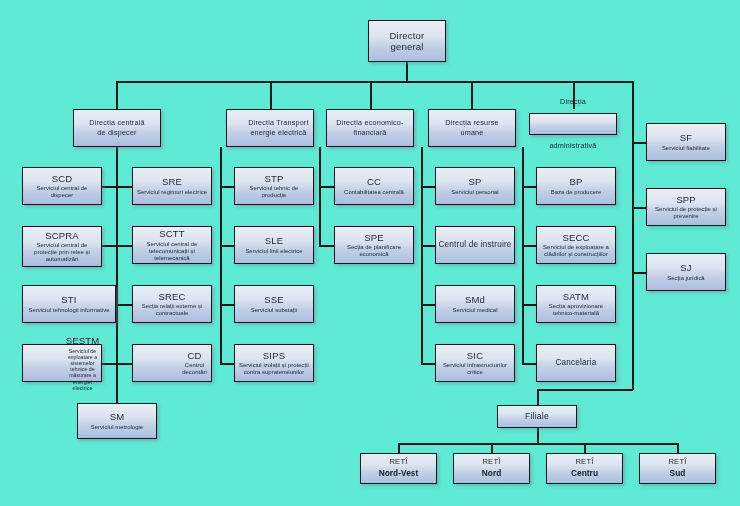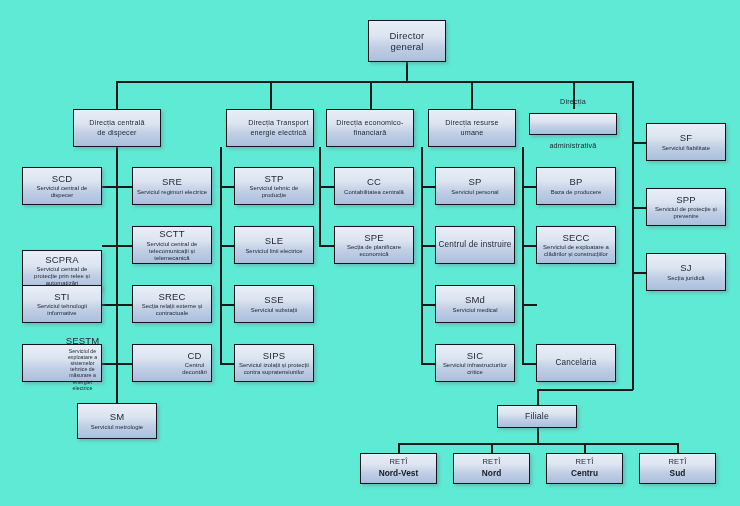--- a/index.html
+++ b/index.html
@@ -162,25 +162,25 @@
   </div>
   <div class="node dept" style="left:529px; top:113px; width:88px; height:22px;gap:34px;">
     <div class="code">Direcția</div>
     <div class="code">administrativă</div>
   </div>
 
   <div class="node" style="left:22px; top:167px; width:80px; height:38px;">
     <div class="code">SCD</div>
     <div class="desc">Serviciul central de dispecer</div>
   </div>
-  <div class="node" style="left:22px; top:226px; width:80px; height:41px;margin-top:24px;">
+  <div class="node" style="left:22px; top:226px; width:80px; height:41px;">
     <div class="code">SCPRA</div>
     <div class="desc">Serviciul central de protecție prin relee și automatizări</div>
   </div>
-  <div class="node" style="left:22px; top:285px; width:80px; height:38px;">
+  <div class="node" style="left:22px; top:285px; width:94px; height:38px;">
     <div class="code">STI</div>
     <div class="desc">Serviciul tehnologii informative</div>
   </div>
   <div class="node tiny" style="left:22px; top:344px; width:80px; height:38px;padding-left:44px;">
     <div class="code">SESTM</div>
     <div class="desc">Serviciul de exploatare a sistemelor tehnice de măsurare a energiei electrice</div>
   </div>
 
   <div class="node" style="left:132px; top:167px; width:80px; height:38px;">
     <div class="code">SRE</div>
@@ -246,20 +246,24 @@
   </div>
 
   <div class="node" style="left:536px; top:167px; width:80px; height:38px;">
     <div class="code">BP</div>
     <div class="desc">Baza de producere</div>
   </div>
   <div class="node" style="left:536px; top:226px; width:80px; height:38px;">
     <div class="code">SECC</div>
     <div class="desc">Serviciul de exploatare a clădirilor și construcțiilor</div>
   </div>
+  <div class="node" style="left:536px; top:285px; width:80px; height:38px;">
+    <div class="code">SATM</div>
+    <div class="desc">Secția aprovizionare tehnico-materială</div>
+  </div>
   <div class="node plain" style="left:536px; top:344px; width:80px; height:38px;">
     <div class="code">Cancelaria</div>
   </div>
 
   <div class="node" style="left:646px; top:123px; width:80px; height:38px;">
     <div class="code">SF</div>
     <div class="desc">Serviciul fiabilitate</div>
   </div>
   <div class="node" style="left:646px; top:188px; width:80px; height:38px;">
     <div class="code">SPP</div>

